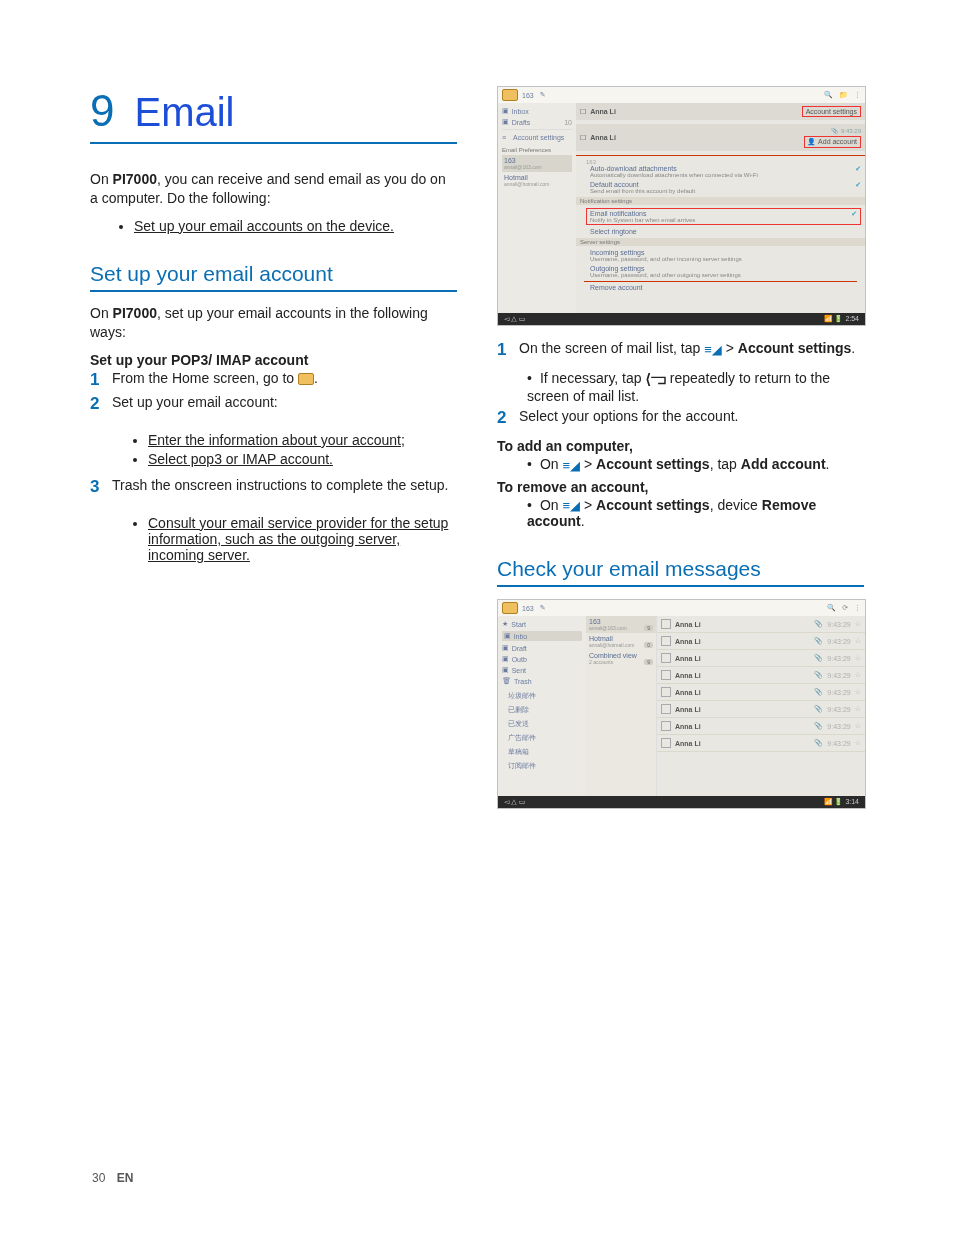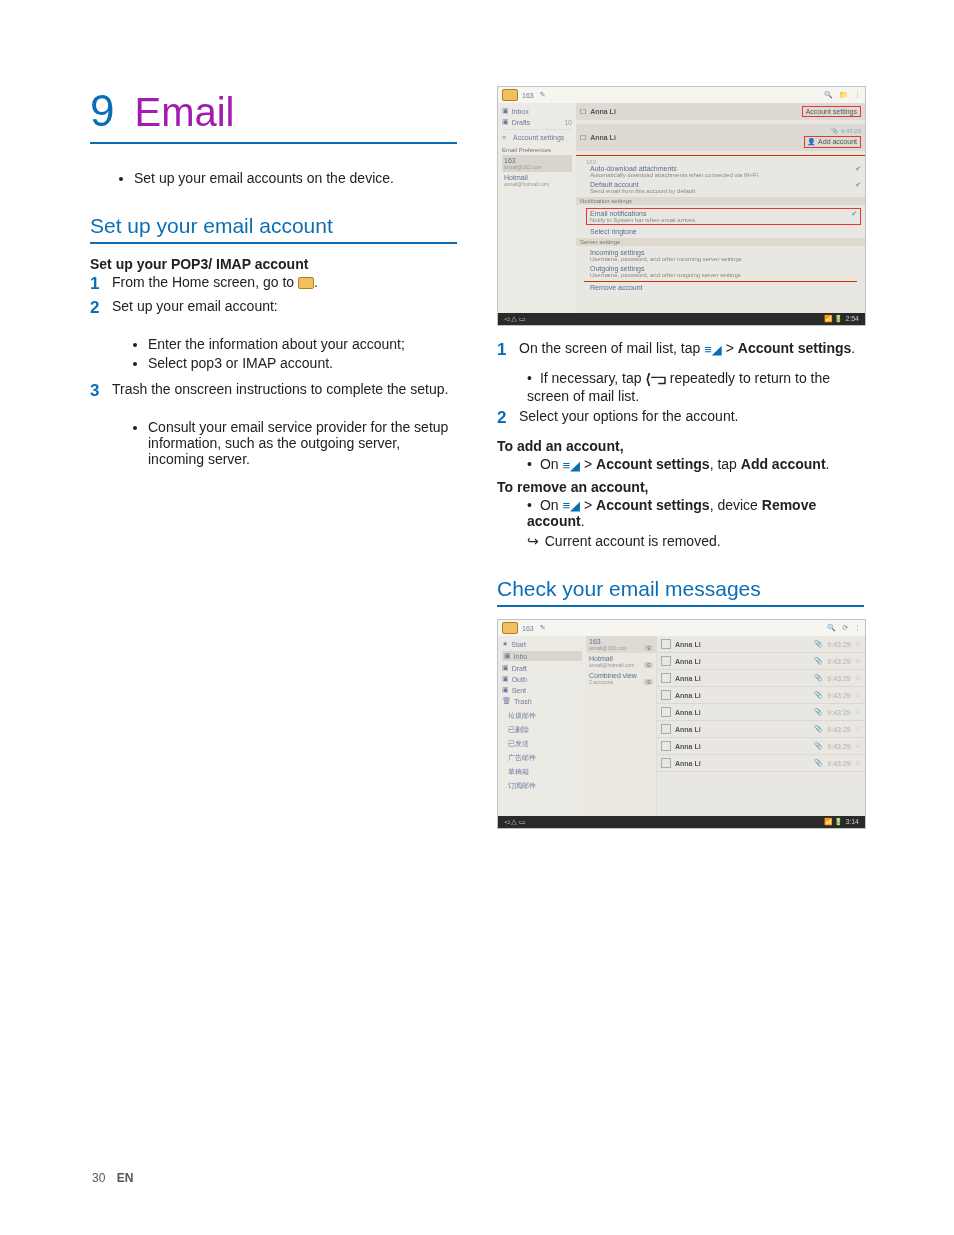--- a/index.html
+++ b/index.html
@@ -1,27 +1,27 @@
 <!DOCTYPE html>
 <html><head>
 <meta charset="utf-8">
 <style>
   html,body{margin:0;padding:0;font-family:"Gill Sans","Gill Sans MT","Segoe UI",sans-serif;color:#222;background:#fff;}
   body{width:954px;height:1235px;}
   .page{padding:86px 90px 40px 90px;box-sizing:border-box;}
   .cols{display:flex;gap:40px;}
   .col{flex:1;min-width:0;}
   .ch-num{font-size:44px;font-weight:400;color:#0a6eb4;margin-right:20px;}
-  .ch-title{font-size:40px;font-weight:400;color:#a21caf;}
+  .ch-title{font-size:40px;font-weight:400;color:#1d4ed8;}
   .chapter-row{border-bottom:2px solid #0a6eb4;padding-bottom:6px;margin-bottom:26px;display:flex;align-items:baseline;}
   p{margin:0 0 10px 0;font-size:14px;line-height:1.35;}
   .h2{color:#0a6eb4;font-size:21px;border-bottom:2px solid #0a6eb4;padding-bottom:4px;margin:28px 0 12px 0;}
   .h3{color:#0a6eb4;font-size:16px;margin:4px 0 10px 0;}
   b{font-weight:600;}
-  ul.b1{list-style:disc;padding-left:44px;margin:2px 0 10px 0;font-size:14px;}
+  ul.b1{list-style:disc;padding-left:44px;margin:2px 0 10px 0;font-size:14px;text-decoration:underline;}
   ul.b1.inner{padding-left:58px;margin-top:18px;}
   ul.b1 li{margin-bottom:3px;}
   ol.n1{list-style:none;padding-left:0;margin:2px 0 10px 0;font-size:14px;}
   ol.n1>li{display:flex;margin-bottom:4px;}
   ol.n1>li>.num{color:#0a6eb4;font-size:17px;font-weight:600;width:22px;flex:none;}
   ol.n1>li>.body{flex:1;}
   .sub-b{font-weight:600;font-size:14px;margin:6px 0 2px 0;}
   .arrow::before{content:"↪";margin-right:6px;}
   .arrow{padding-left:30px;font-size:14px;}
   .dot-item{padding-left:30px;font-size:14px;margin-bottom:4px;}
@@ -68,25 +68,31 @@
 
 <div class="page">
   <div class="cols">
 
     <div class="col">
       <div class="chapter-row">
         <span class="ch-num">9</span>
         <span class="ch-title">Email</span>
       </div>
 
+      <p>
+        <span>On </span><b>PI7000</b><span>, you can receive and send email as you do on a computer. Do the following:</span>
+      </p>
       <ul class="b1">
         <li>Set up your email accounts on the device.</li>
       </ul>
 
       <div class="h2">Set up your email account</div>
+      <p>
+        <span>On </span><b>PI7000</b><span>, set up your email accounts in the following ways:</span>
+      </p>
       <div class="sub-b">Set up your POP3/ IMAP account</div>
       <ol class="n1">
         <li>
             <span class="num">1</span>
             <span class="body"><span>From the Home screen, go to </span><span class="email-icon"></span>.</span>
           </li>
         <li>
             <span class="num">2</span>
             <span class="body">Set up your email account:</span>
           </li>
@@ -171,26 +177,25 @@
           </li>
       </ol>
       <div class="dot-item"><span>If necessary, tap </span><span class="back-icon">⟨⫎</span><span> repeatedly to return to the screen of mail list.</span></div>
       <ol class="n1">
         <li>
             <span class="num">2</span>
             <span class="body">Select your options for the account.</span>
           </li>
       </ol>
 
-      <div class="sub-b">To add an account,</div>
+      <div class="sub-b">To add an computer,</div>
       <div class="dot-item"><span>On </span><span class="menu-icon">≡◢</span><span> &gt; </span><b>Account settings</b><span>, tap </span><b>Add account</b><span>.</span></div>
 
       <div class="sub-b">To remove an account,</div>
       <div class="dot-item"><span>On </span><span class="menu-icon">≡◢</span><span> &gt; </span><b>Account settings</b><span>, device </span><b>Remove account</b><span>.</span></div>
-      <div class="arrow">Current account is removed.</div>
 
       <div class="h2">Check your email messages</div>
 
       <div class="screenshot ss ss2">
         <div class="top">
           <div class="left"><span class="email-icon"></span><span>163</span> &nbsp;✎</div>
           <div class="ico">
               <span>🔍</span>
               <span>⟳</span>
               <span>⋮</span>

